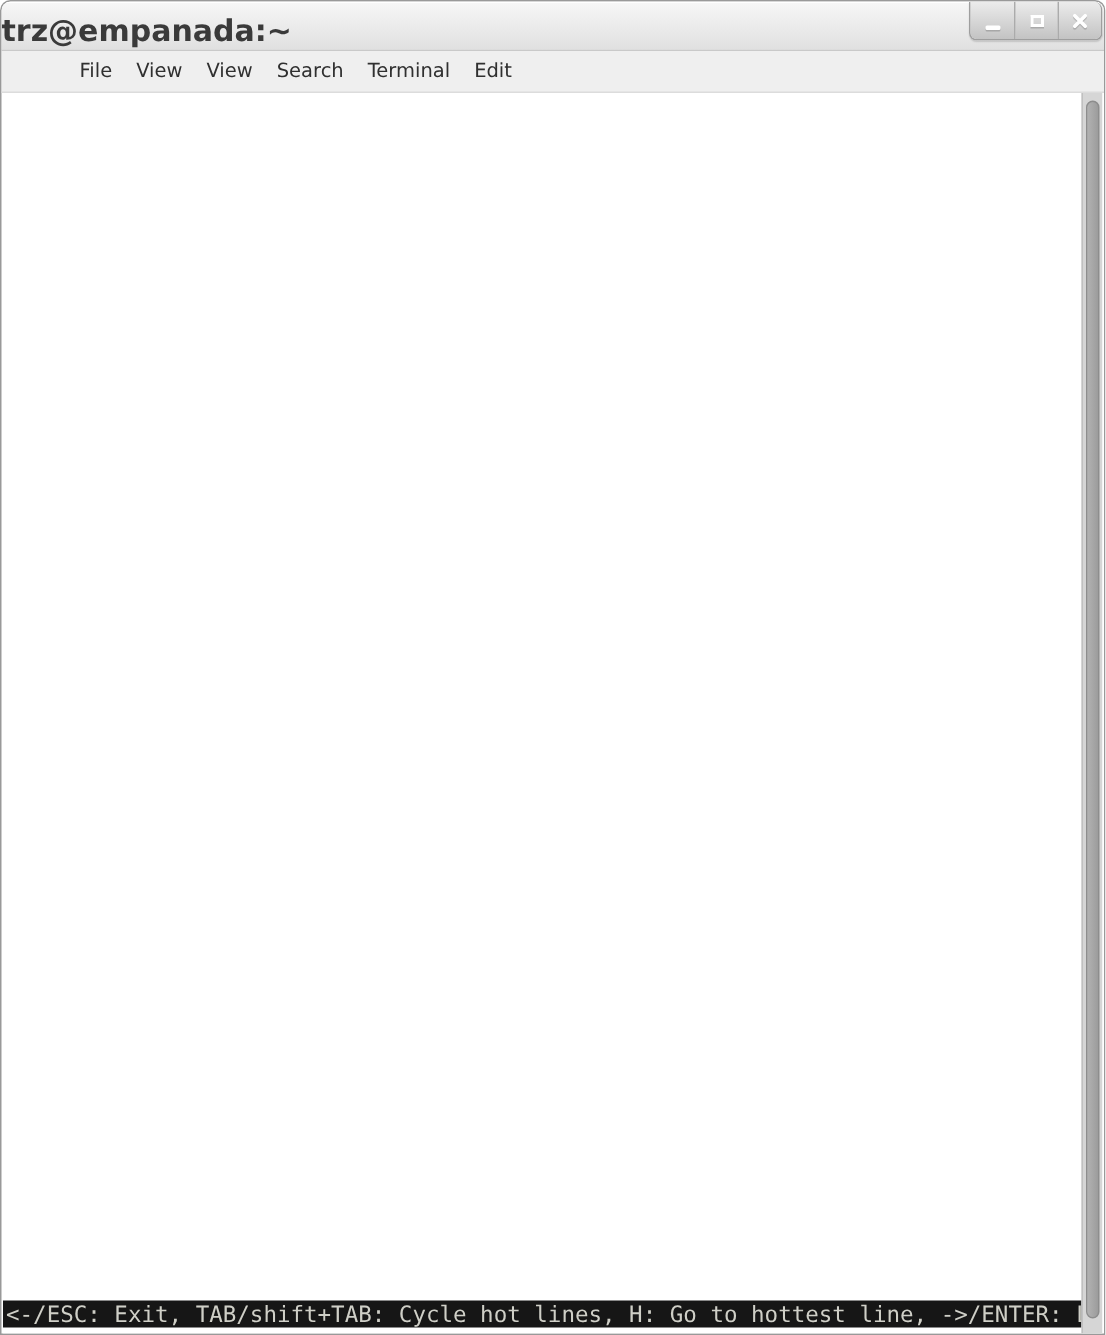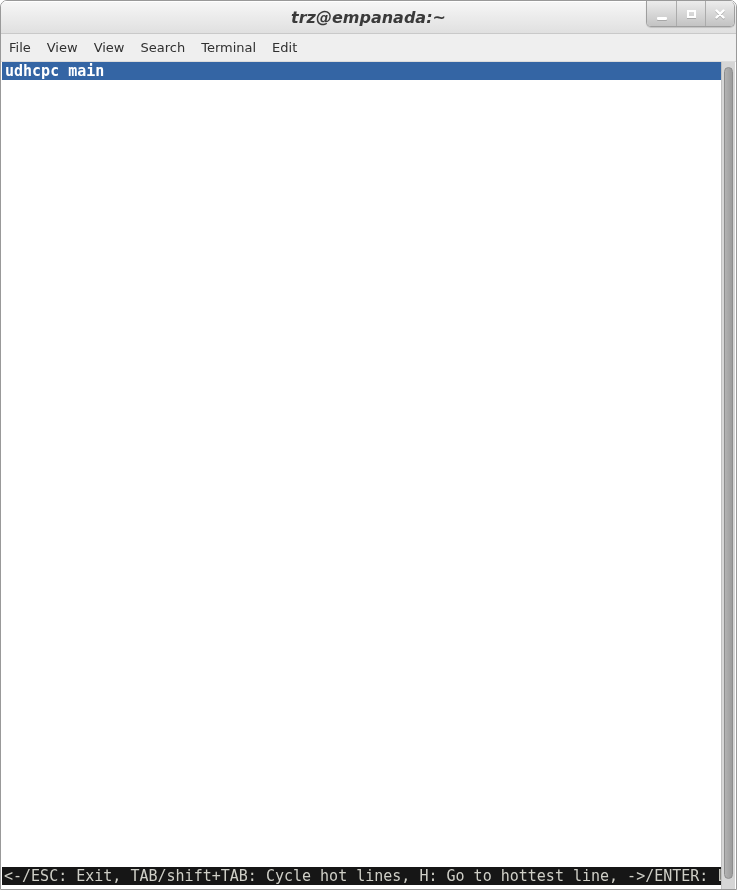--- a/index.html
+++ b/index.html
@@ -10,22 +10,22 @@
     background:#fff;font-family:"DejaVu Sans",sans-serif;
   }
   
   .titlebar{
     position:absolute;top:0;left:0;right:0;height:33px;
     background:linear-gradient(#f7f7f7,#e0e0e0);
     border-bottom:1px solid #c9c9c9;
     box-shadow:inset 0 1px 0 #ffffff;
   }
   .title{
-    position:absolute;left:0;right:0;top:7px;text-align:center;
-    font-size:16px;font-weight:bold;color:#3a3a3a;font-style:italic;
+    position:absolute;left:0;right:0;top:7px;
+    font-size:20px;font-weight:bold;color:#3a3a3a;
   }
   .controls{
     position:absolute;top:0;right:1px;display:flex;
     border:1px solid #9e9e9e;border-top:none;
     border-radius:0 6px 5px 5px;overflow:hidden;
     box-shadow:0 1px 1px rgba(0,0,0,.15);
   }
   .wbtn{
     width:29px;height:25px;display:flex;align-items:center;justify-content:center;
     background:linear-gradient(#ececec,#c3c3c3);
@@ -34,21 +34,21 @@
   .wbtn:first-child{border-left:none;}
   .glyph-min{width:10px;height:3px;background:#fff;border-radius:1px;margin-top:9px;
     box-shadow:0 1px 0 rgba(0,0,0,.18);}
   .glyph-max{width:9px;height:8px;border:2px solid #fff;
     box-shadow:0 1px 0 rgba(0,0,0,.18);}
   .glyph-close{display:block;filter:drop-shadow(0 1px 0 rgba(0,0,0,.18));}
   
   .menubar{
     position:absolute;top:33px;left:0;right:0;height:28px;
     background:#efefef;border-bottom:1px solid #dcdcdc;
-    display:flex;align-items:center;
+    display:flex;align-items:center;padding-left:44px;
   }
   .menu-item{
     padding:4px 8px;font-size:13px;color:#303030;cursor:default;
   }
   
   .screen{
     position:absolute;top:61px;left:1px;right:1px;bottom:0;
     background:#ffffff;overflow:hidden;
     font-family:"DejaVu Sans Mono",monospace;font-size:15px;
   }
@@ -106,21 +106,20 @@
     <span class="menu-item">File</span>
     <span class="menu-item">View</span>
     <span class="menu-item">View</span>
     <span class="menu-item">Search</span>
     <span class="menu-item">Terminal</span>
     <span class="menu-item">Edit</span>
   </div>
 
   <div class="screen">
     <div class="asm-area">
-      <div class="fn-header">udhcpc main</div>
       <div>
   <div class="asm-row">
     <span class="pct lvl-warm">    3.70</span>
     
     
     
   </div>
 
   <div class="asm-row">
     <span class="pct lvl-hot">    7.41</span>

